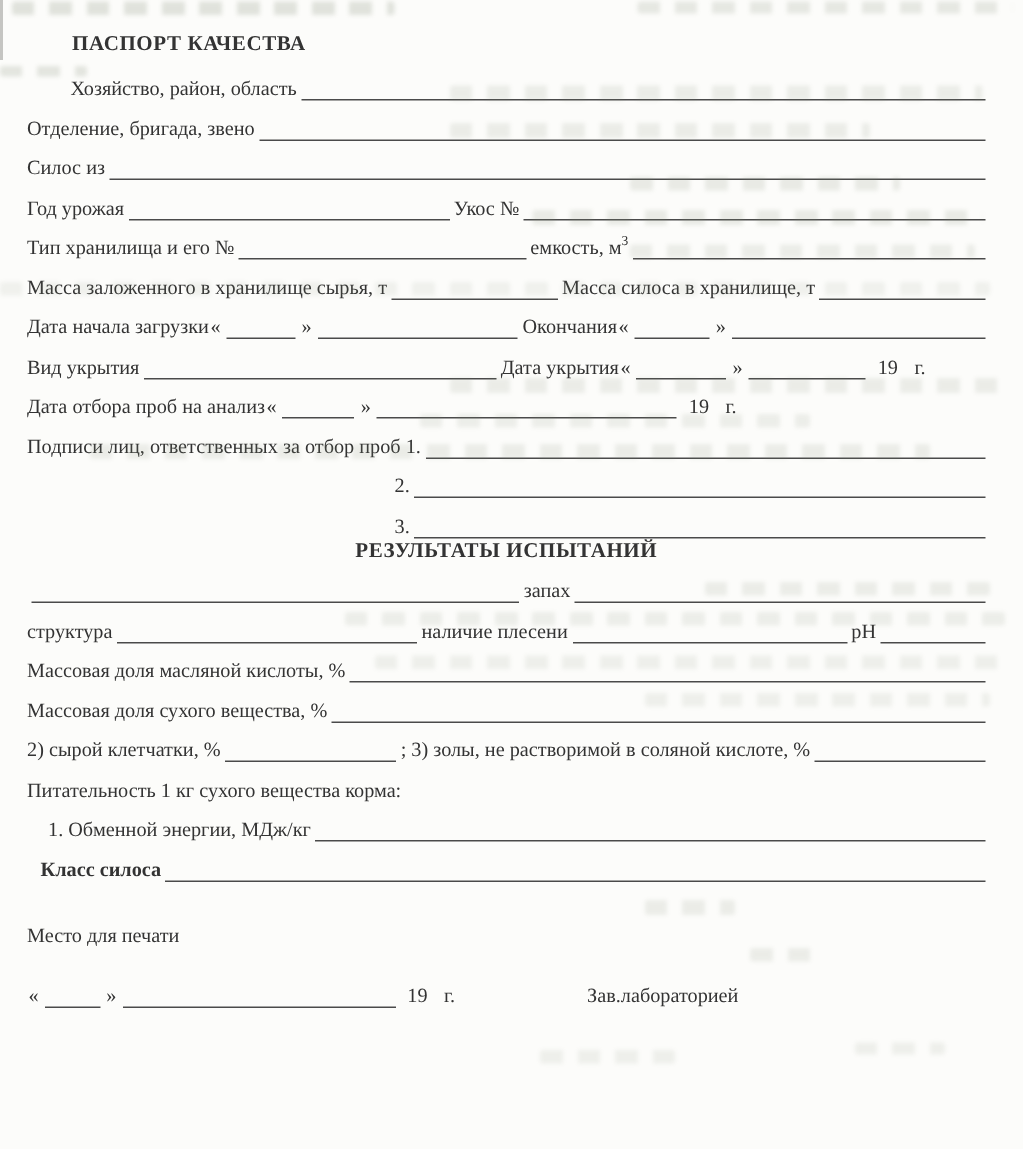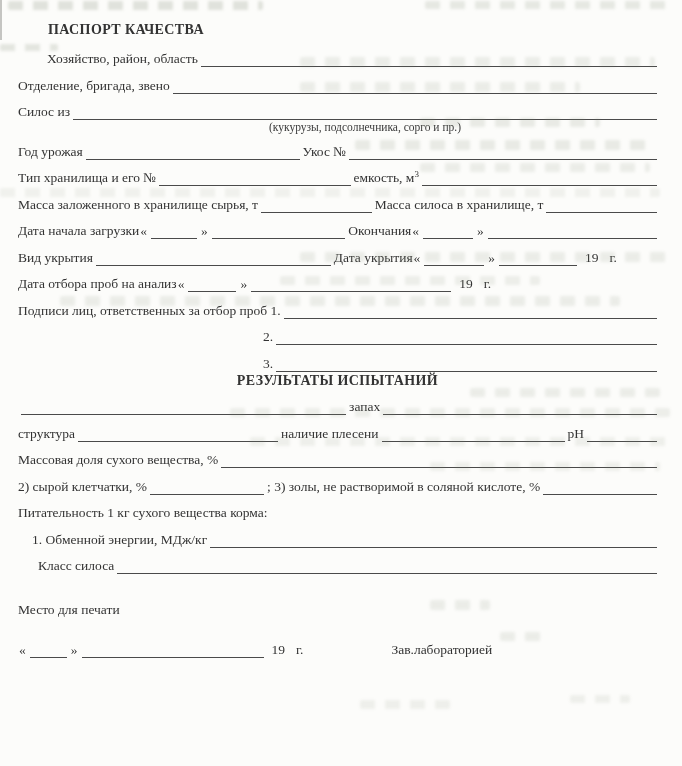--- a/index.html
+++ b/index.html
@@ -114,21 +114,20 @@
 
   <div class="row">
     <span class="lbl">Отделение, бригада, звено</span>
     <span class="bl grow"></span>
   </div>
 
   <div class="row">
     <span class="lbl">Силос из</span>
     <span class="bl grow"></span>
   </div>
-  <div class="hint-row">(кукурузы, подсолнечника, сорго и пр.)</div>
 
   <div class="row">
     <span class="lbl">Год урожая</span>
     <span class="bl grow" style="flex-grow:205;"></span>
     <span class="lbl">Укос №</span>
     <span class="bl grow" style="flex-grow:295;"></span>
   </div>
 
   <div class="row">
     <span class="lbl">Тип хранилища и его №</span>
@@ -206,20 +205,24 @@
 
   <div class="row">
     <span class="lbl">структура</span>
     <span class="bl grow" style="flex-grow:200;"></span>
     <span class="lbl">наличие плесени</span>
     <span class="bl grow" style="flex-grow:183;"></span>
     <span class="lbl">pH</span>
     <span class="bl grow" style="flex-grow:70;"></span>
   </div>
 
+  <div class="row">
+    <span class="lbl">Массовая доля масляной кислоты, %</span>
+    <span class="bl grow"></span>
+  </div>
 
   <div class="row">
     <span class="lbl">Массовая доля сухого вещества, %</span>
     <span class="bl grow"></span>
   </div>
 
 
   <div class="row">
     <span class="lbl">2) сырой клетчатки, %</span>
     <span class="bl" style="width:114px;"></span>
@@ -230,21 +233,21 @@
   <div class="row">
     <span class="lbl">Питательность 1 кг сухого вещества корма:</span>
   </div>
 
   <div class="row" style="margin-left:14px;">
     <span class="lbl">1. Обменной энергии, МДж/кг</span>
     <span class="bl grow"></span>
   </div>
 
 
-  <div class="row" style="margin-left:20px;">
+  <div class="row" style="margin-left:9px;font-weight:bold;">
     <span class="lbl">Класс силоса</span>
     <span class="bl grow"></span>
   </div>
 
   <div class="row gap-stamp">
     <span class="lbl">Место для печати</span>
   </div>
 
   <div class="row gap-final">
     <span class="q">«</span>

